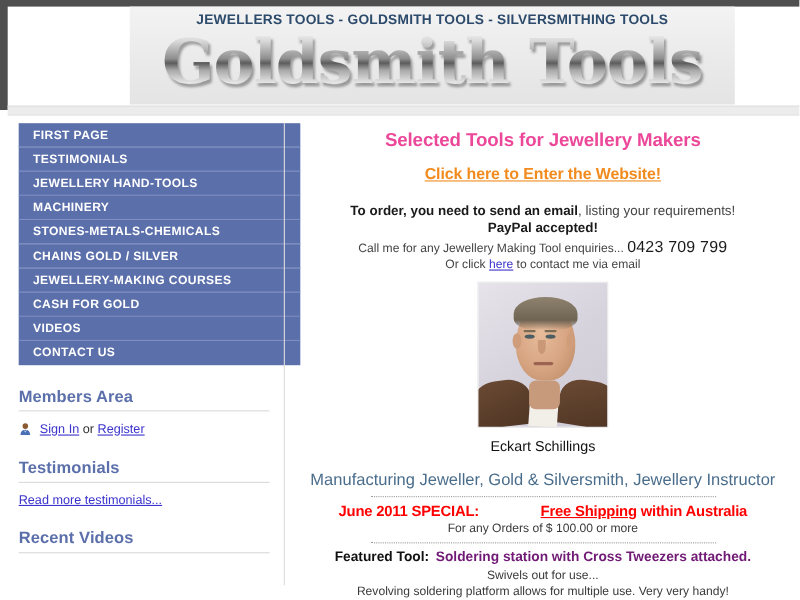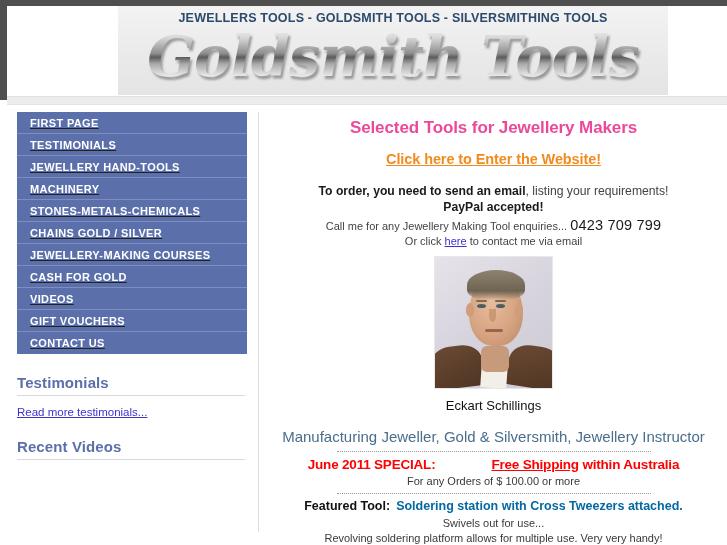--- a/index.html
+++ b/index.html
@@ -66,21 +66,20 @@
   .wordmark-wrap {
     position: absolute;
     left: 0; top: 17px;
     width: 550px;
     height: 70px;
     text-align: center;
   }
   .wordmark {
     display: inline-block;
     font-family: "DejaVu Serif", serif;
-    font-style: italic;
     font-weight: bold;
     font-size: 56px;
     line-height: 66px;
     letter-spacing: -1px;
     background: linear-gradient(180deg,
         #ffffff 0%,
         #d8d8d8 22%,
         #8e8e8e 46%,
         #5c5c5c 52%,
         #a9a9a9 62%,
@@ -105,24 +104,23 @@
     box-sizing: border-box;
   }
 
   
   .sidebar {
     position: absolute;
     left: 17px; top: 112px;
     width: 232px;
   }
   .nav-box {
-    width: 230px;
+    width: 256px;
     background: #ffffff;
     padding: 0;
-    text-decoration: underline;
   }
   .nav-item {
     display: block;
     background: #5b6fab;
     color: #ffffff;
     font-size: 11px;
     font-weight: bold;
     letter-spacing: 0.35px;
     padding: 6px 0 6px 13px;
     border-bottom: 1px solid #7e8ec2;
@@ -358,21 +356,21 @@
     margin-top: 5px;
     font-size: 12.5px;
     white-space: nowrap;
   }
   .featured .ft-label {
     font-weight: bold;
     color: #111111;
   }
   .featured .ft-value {
     font-weight: bold;
-    color: #0369a1;
+    color: #701a75;
     margin-left: 6px;
   }
   .featured-sub {
     margin-top: 3px;
     font-size: 11px;
     color: #3a3a3a;
     line-height: 15px;
   }
 </style>
 </head>
@@ -398,24 +396,36 @@
     <div class="nav-box">
       <div class="nav-item">FIRST PAGE</div>
       <div class="nav-item">TESTIMONIALS</div>
       <div class="nav-item">JEWELLERY HAND-TOOLS</div>
       <div class="nav-item">MACHINERY</div>
       <div class="nav-item">STONES-METALS-CHEMICALS</div>
       <div class="nav-item">CHAINS GOLD / SILVER</div>
       <div class="nav-item">JEWELLERY-MAKING COURSES</div>
       <div class="nav-item">CASH FOR GOLD</div>
       <div class="nav-item">VIDEOS</div>
-      <div class="nav-item">GIFT VOUCHERS</div>
       <div class="nav-item">CONTACT US</div>
     </div>
 
+    <div class="side-section">
+      <div class="side-head">Members Area</div>
+      <div class="side-body">
+        <span class="user-icon">
+          <svg width="12" height="12" viewBox="0 0 12 12">
+            <ellipse cx="6" cy="3.3" rx="2.5" ry="2.6" fill="#8a5a32"></ellipse>
+            <path d="M1.6 11.5 C1.6 8.3 3.4 6.7 6 6.7 C8.6 6.7 10.4 8.3 10.4 11.5 Z" fill="#4a6fb5"></path>
+            <path d="M4.4 7.0 L6 9.1 L7.6 7.0 L7.2 6.8 L6 8.2 L4.8 6.8 Z" fill="#dfe7f5"></path>
+          </svg>
+        </span>
+        <a href="#">Sign In</a><span> or </span><a href="#">Register</a>
+      </div>
+    </div>
 
     <div class="side-section">
       <div class="side-head">Testimonials</div>
       <div class="side-body">
         <a href="#">Read more testimonials...</a>
       </div>
     </div>
 
     <div class="side-section">
       <div class="side-head">Recent Videos</div>

